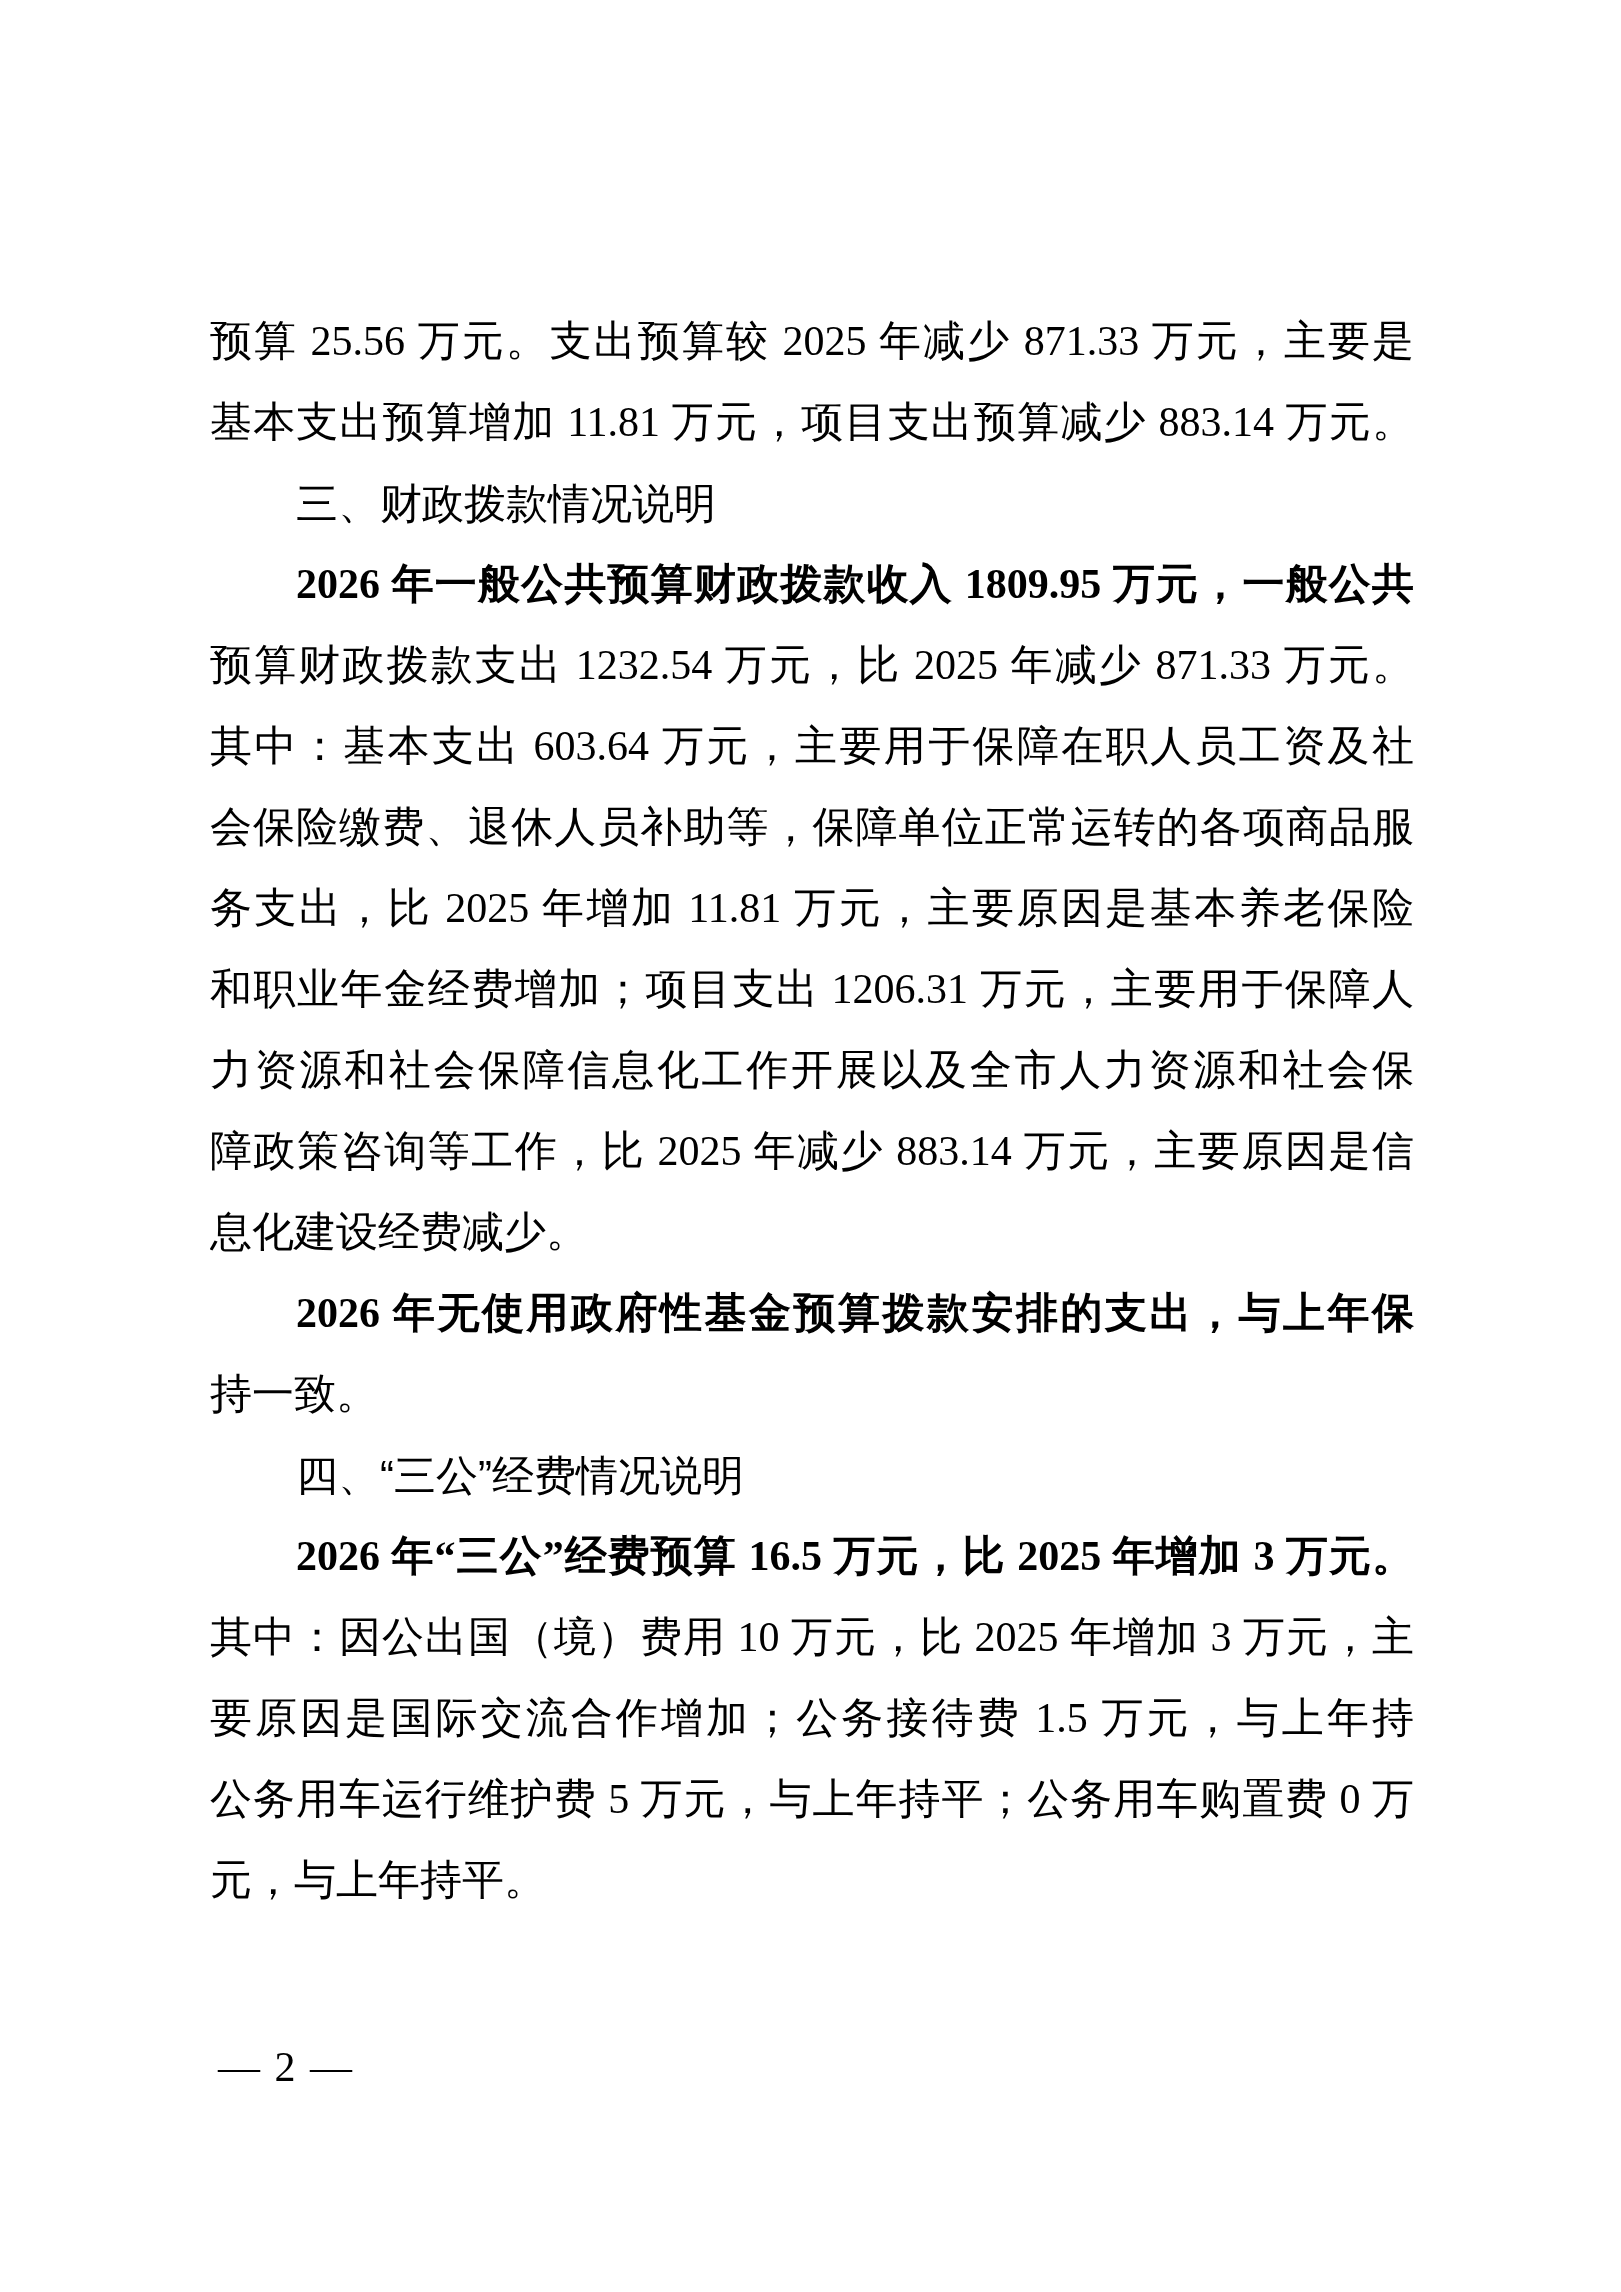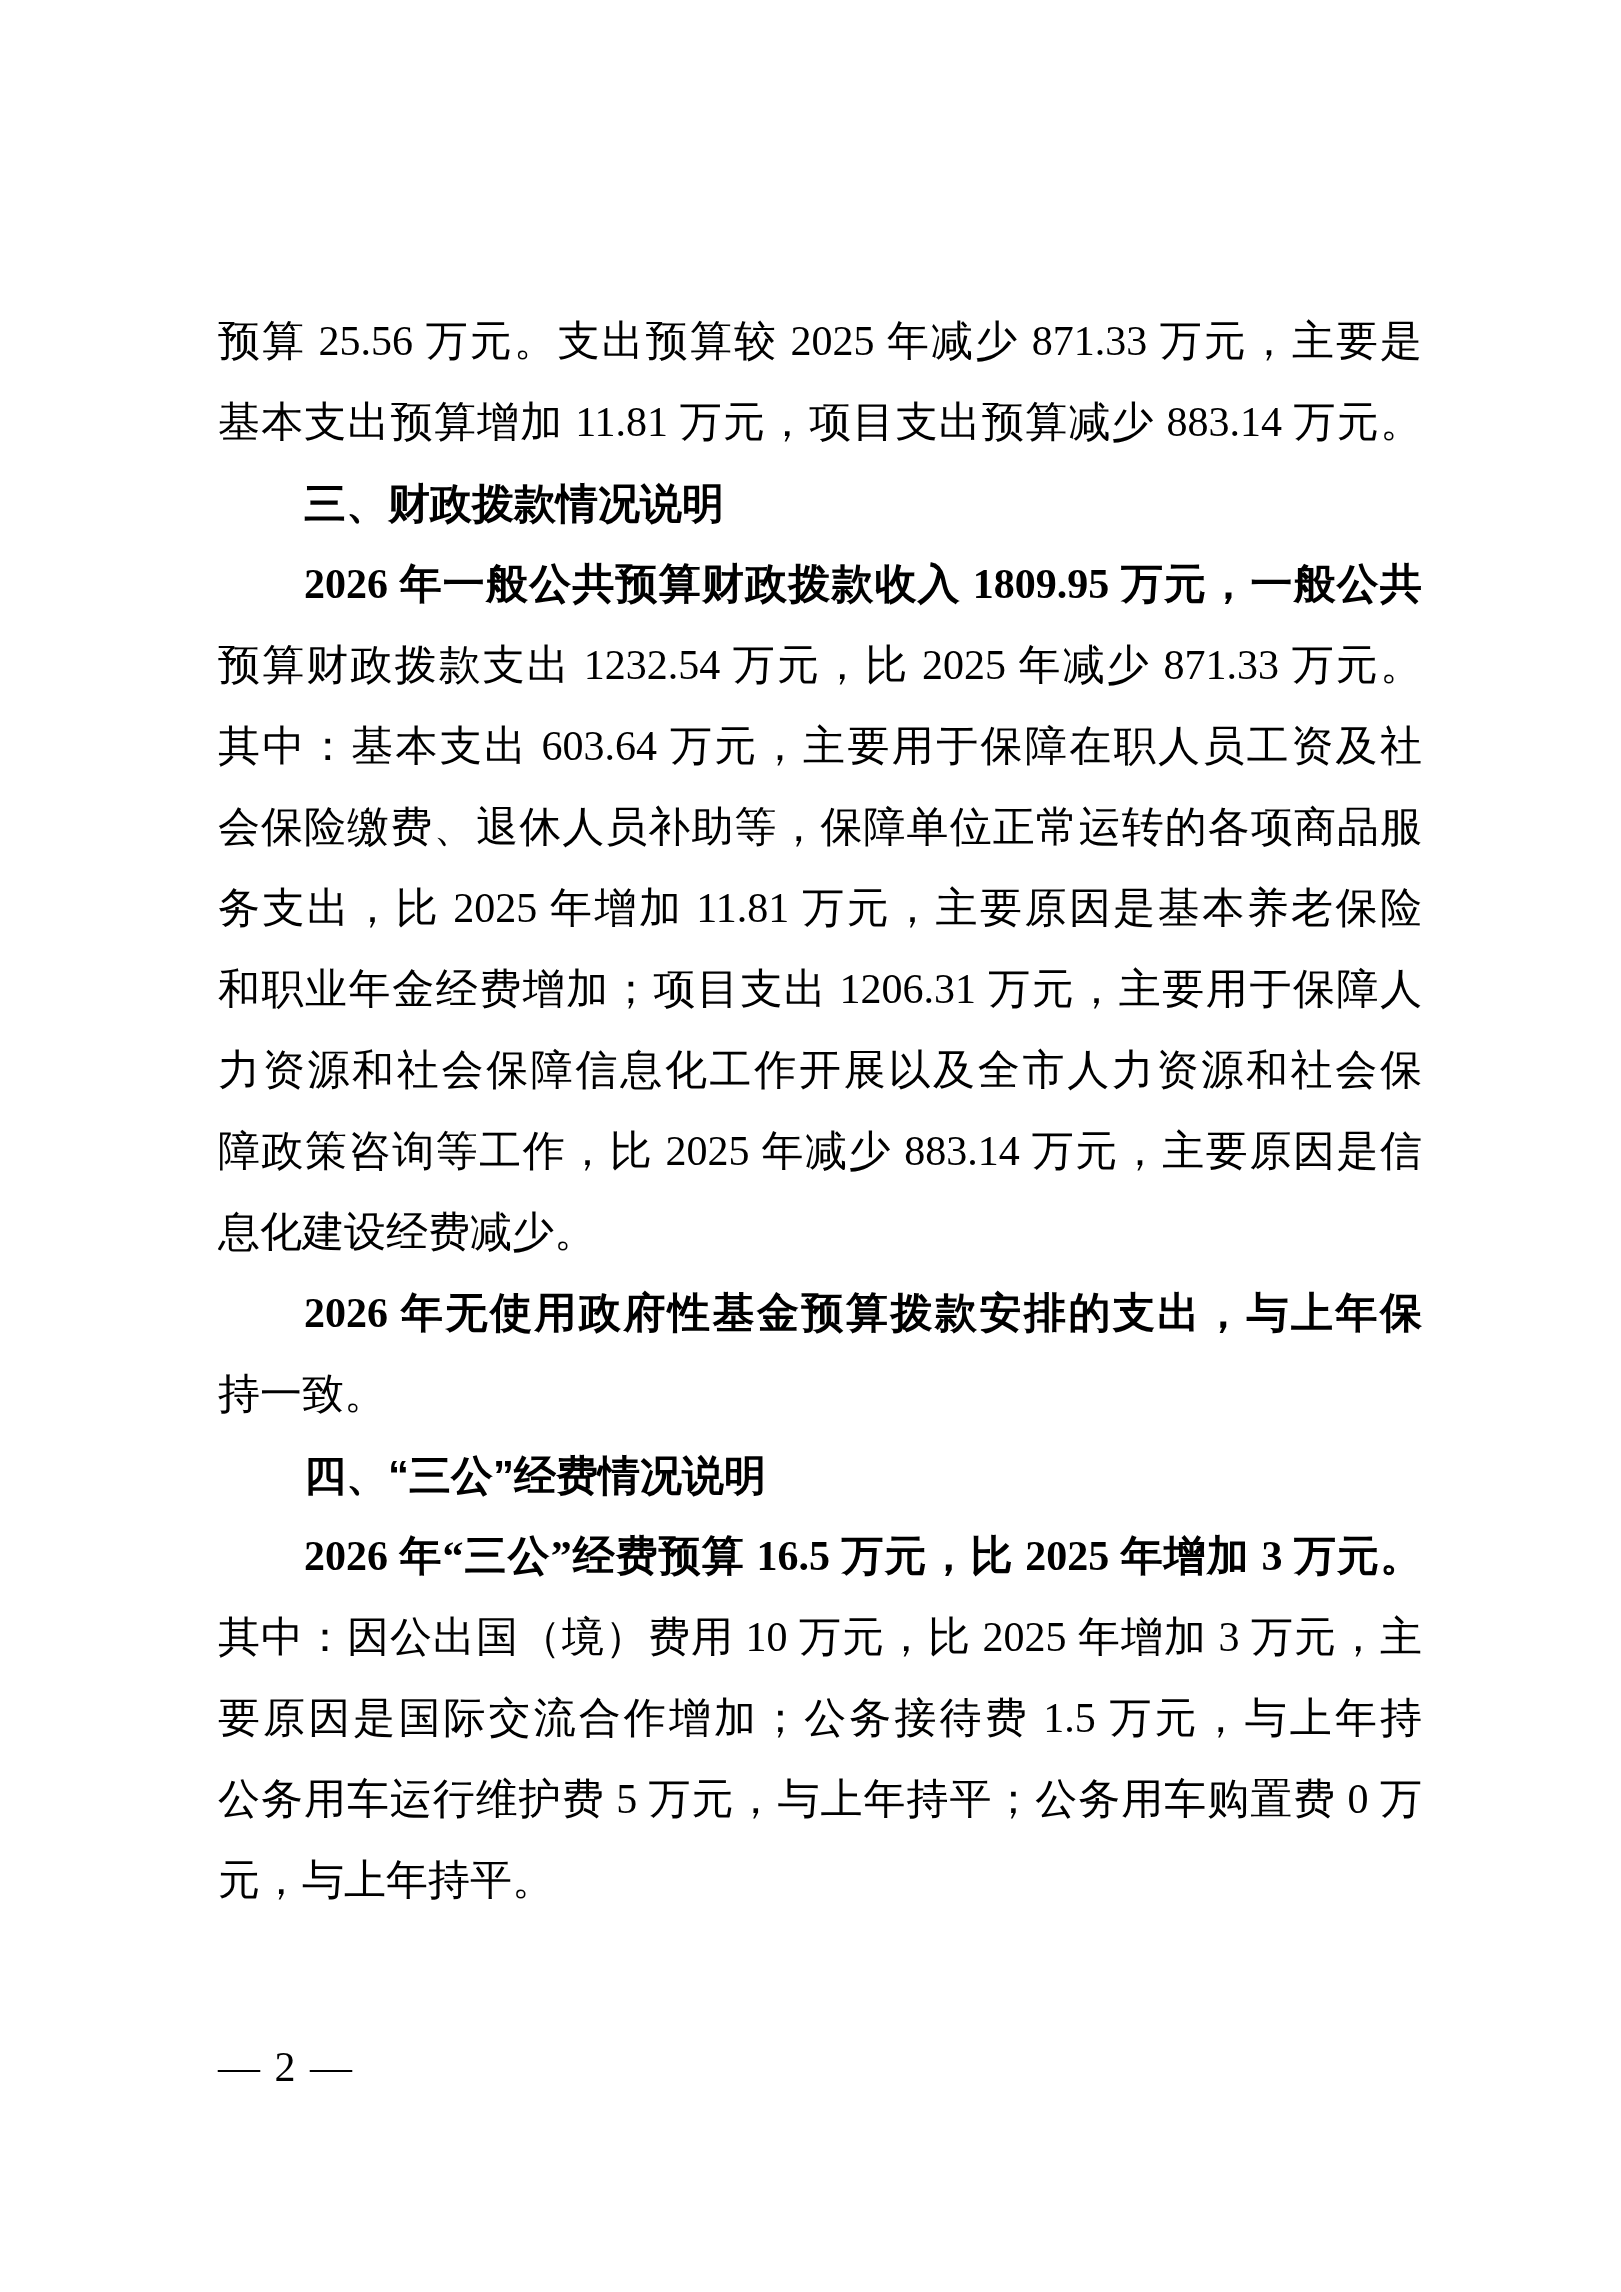--- a/index.html
+++ b/index.html
@@ -8,41 +8,41 @@
     position: relative;
     width: 1621px;
     height: 2293px;
     background: #ffffff;
     color: #000000;
     font-family: "Liberation Serif", "DejaVu Serif", serif;
     overflow: hidden;
   }
   .content {
     position: absolute;
-    left: 218px;
+    left: 210px;
     top: 301px;
     width: 1204px;
   }
   .line {
     height: 81px;
     line-height: 81px;
     font-size: 42px;
     text-align: justify;
     text-justify: inter-character;
     white-space: normal;
     overflow: hidden;
   }
   
   .jf { text-align-last: justify; }
   
   .ind { text-indent: 86px; font-weight: bold; }
   
   .head {
     font-family: "Liberation Sans", "DejaVu Sans", sans-serif;
-    font-weight: 700;
+    font-weight: 400;
     text-align: center;
     text-align-last: left;
     text-indent: 86px;
   }
   .footer {
     position: absolute;
     left: 218px;
     top: 2027px;
     height: 81px;
     line-height: 81px;

